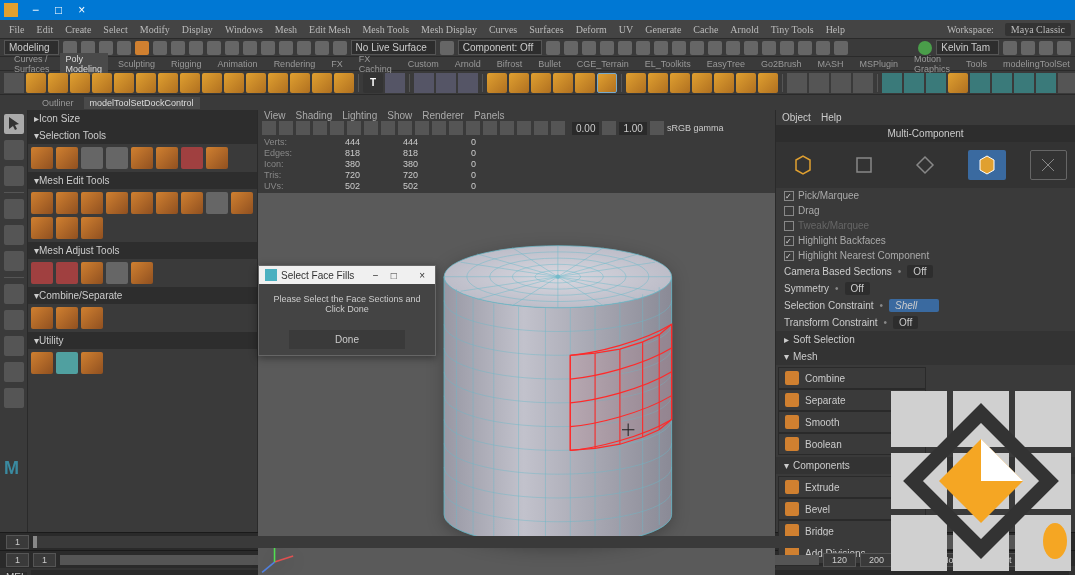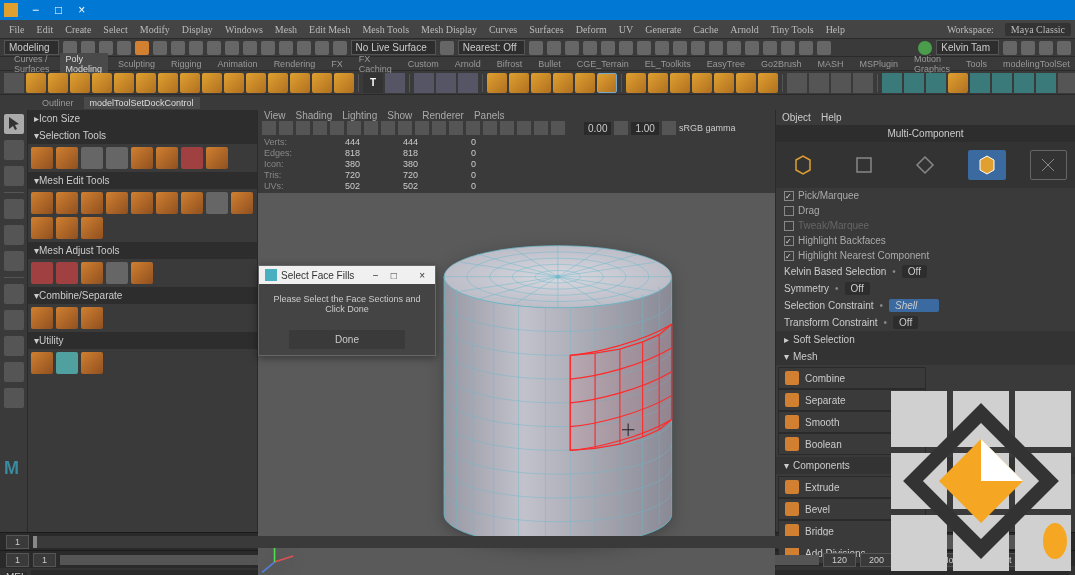--- a/index.html
+++ b/index.html
@@ -124,21 +124,21 @@
   <div class="sicon"></div>
   <div class="sicon"></div>
   <div class="sicon"></div>
   <div class="sicon"></div>
   <div class="sicon"></div>
   <div class="sicon"></div>
   <div class="sicon"></div>
   <div class="sicon"></div>
   <span class="dd">No Live Surface</span>
   <div class="sicon"></div>
-  <span class="dd">Nearest: Off</span>
+  <span class="dd">Component: Off</span>
   <div class="sicon"></div>
   <div class="sicon"></div>
   <div class="sicon"></div>
   <div class="sicon"></div>
   <div class="sicon"></div>
   <div class="sicon"></div>
   <div class="sicon"></div>
   <div class="sicon"></div>
   <div class="sicon"></div>
   <div class="sicon"></div>
@@ -358,21 +358,21 @@
       <div class="ti2"></div>
       <div class="ti2"></div>
       <div class="ti2"></div>
       <div class="ti2"></div>
       <div class="ti2"></div>
       <div class="ti2"></div>
       <div class="ti2"></div>
       <div class="ti2"></div>
       <div class="ti2"></div>
       <div class="ti2"></div>
-      <span style="margin-left:16px;background:#2a2a2a;padding:1px 4px;">0.00</span>
+      <span style="margin-left:4px;background:#2a2a2a;padding:1px 4px;">0.00</span>
       <div class="ti2"></div>
       <span style="background:#2a2a2a;padding:1px 4px;">1.00</span>
       <div class="ti2"></div>
       <span style="font-size:9px;">sRGB gamma</span>
     </div>
     <div class="vp-stats">
       <div class="col">
         <div class="row">
             <span class="lbl">Verts:</span>
             <span class="val">444</span>
@@ -564,21 +564,21 @@
       </div>
     <div class="opt">
         <span class="chk on"></span>
         <span>Highlight Backfaces</span>
       </div>
     <div class="opt">
         <span class="chk on"></span>
         <span>Highlight Nearest Component</span>
       </div>
     <div class="opt-row">
-        <span>Kelvin Based Selection</span>
+        <span>Camera Based Sections</span>
         <span style="color:#888;">•</span>
         <span class="pill">Off</span>
       </div>
     <div class="opt-row">
         <span>Symmetry</span>
         <span style="color:#888;">•</span>
         <span class="pill">Off</span>
       </div>
     <div class="opt-row">
         <span>Selection Constraint</span>

